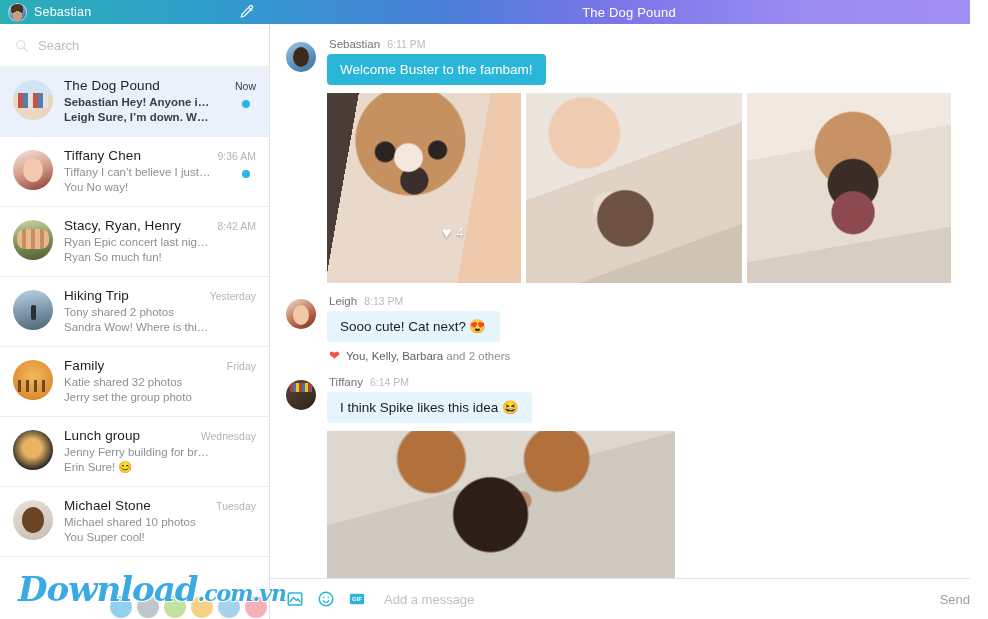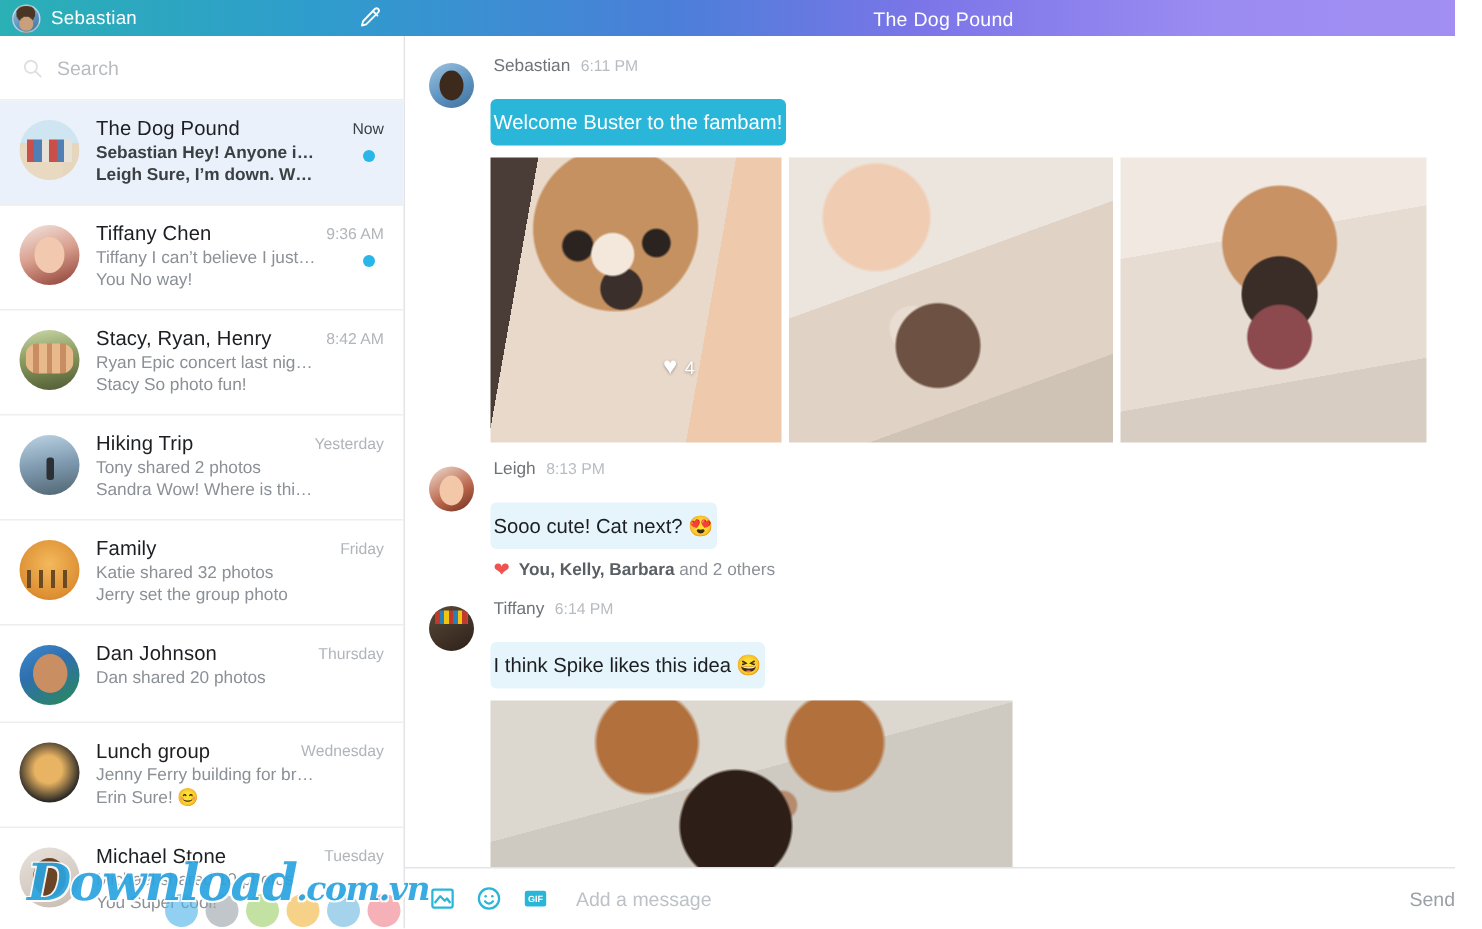--- a/index.html
+++ b/index.html
@@ -135,28 +135,28 @@
       border-radius:50%; background:#f2c8a8; }
   .av-mich { background: linear-gradient(150deg,#5a4a3a,#2d2018); }
   .av-mich::after { content:""; position:absolute; left:4px; top:3px; width:22px; height:9px;
       background: repeating-linear-gradient(90deg,#c0392b 0 3px,#2980b9 3px 6px,#f1c40f 6px 9px); }
   .msg-col { flex: 1 1 auto; min-width: 0; }
   .msg-head { display: flex; align-items: baseline; gap: 7px; margin-bottom: 4px; padding-left: 2px; }
   .msg-author { font-size: 11.5px; color: #6e7377; }
   .msg-time { font-size: 10.5px; color: #b7bcc1; }
   .bubble {
     display: inline-block; border-radius: 4px; font-size: 13.5px; line-height: 19px;
-    padding: 6px 2px; max-width: 560px; margin-top: 12px;
+    padding: 6px 13px; max-width: 560px;
   }
   .bubble.out { background: #29b6d8; color: #fff; }
   .bubble.in  { background: #e5f5fb; color: #1c1e21; }
   .reactions { display: flex; align-items: center; gap: 6px; margin-top: 7px; padding-left: 2px; }
   .heart-sm { color: #ef5350; font-size: 13px; line-height: 1; }
   .react-text { font-size: 11.5px; color: #8b9096; }
-  .react-text b { color: #5a5f64; font-weight: bold; }
+  .react-text b { color: #5a5f64; font-weight: normal; }
 
   
   .photo-row { display: flex; gap: 5px; margin: 8px 0 12px 0; }
   .photo { position: relative; overflow: hidden; }
   .p1 { width: 194px; height: 190px; background:
       radial-gradient(circle at 42% 34%, #f4e8dd 0 8%, rgba(0,0,0,0) 9%),
       radial-gradient(circle at 57% 30%, #2a2320 0 5%, rgba(0,0,0,0) 6%),
       radial-gradient(circle at 30% 31%, #2a2320 0 5%, rgba(0,0,0,0) 6%),
       radial-gradient(circle at 45% 46%, #3a2f2a 0 9%, rgba(0,0,0,0) 10%),
       radial-gradient(circle at 43% 25%, #c59160 0 30%, rgba(0,0,0,0) 31%),
@@ -270,21 +270,21 @@
         </div>
         <div class="conv-time">9:36 AM</div>
         <div class="conv-dot"></div>
       </div>
 
       <div class="conv">
         <div class="av av-stacy"></div>
         <div class="conv-body">
           <div class="conv-title">Stacy, Ryan, Henry</div>
           <div class="conv-line">Ryan Epic concert last night! - 27 photos</div>
-          <div class="conv-line">Stacy So photo fun!</div>
+          <div class="conv-line">Ryan So much fun!</div>
         </div>
         <div class="conv-time">8:42 AM</div>
       </div>
 
       <div class="conv">
         <div class="av av-hiking"></div>
         <div class="conv-body">
           <div class="conv-title">Hiking Trip</div>
           <div class="conv-line">Tony shared 2 photos</div>
           <div class="conv-line">Sandra Wow! Where is this, Tony?</div>
@@ -295,28 +295,20 @@
       <div class="conv">
         <div class="av av-family"></div>
         <div class="conv-body">
           <div class="conv-title">Family</div>
           <div class="conv-line">Katie shared 32 photos</div>
           <div class="conv-line">Jerry set the group photo</div>
         </div>
         <div class="conv-time">Friday</div>
       </div>
 
-      <div class="conv">
-        <div class="av av-dan"></div>
-        <div class="conv-body">
-          <div class="conv-title">Dan Johnson</div>
-          <div class="conv-line">Dan shared 20 photos</div>
-        </div>
-        <div class="conv-time">Thursday</div>
-      </div>
 
       <div class="conv">
         <div class="av av-lunch"></div>
         <div class="conv-body">
           <div class="conv-title">Lunch group</div>
           <div class="conv-line">Jenny Ferry building for brunch on Saturday?</div>
           <div class="conv-line">Erin Sure! 😊</div>
         </div>
         <div class="conv-time">Wednesday</div>
       </div>

